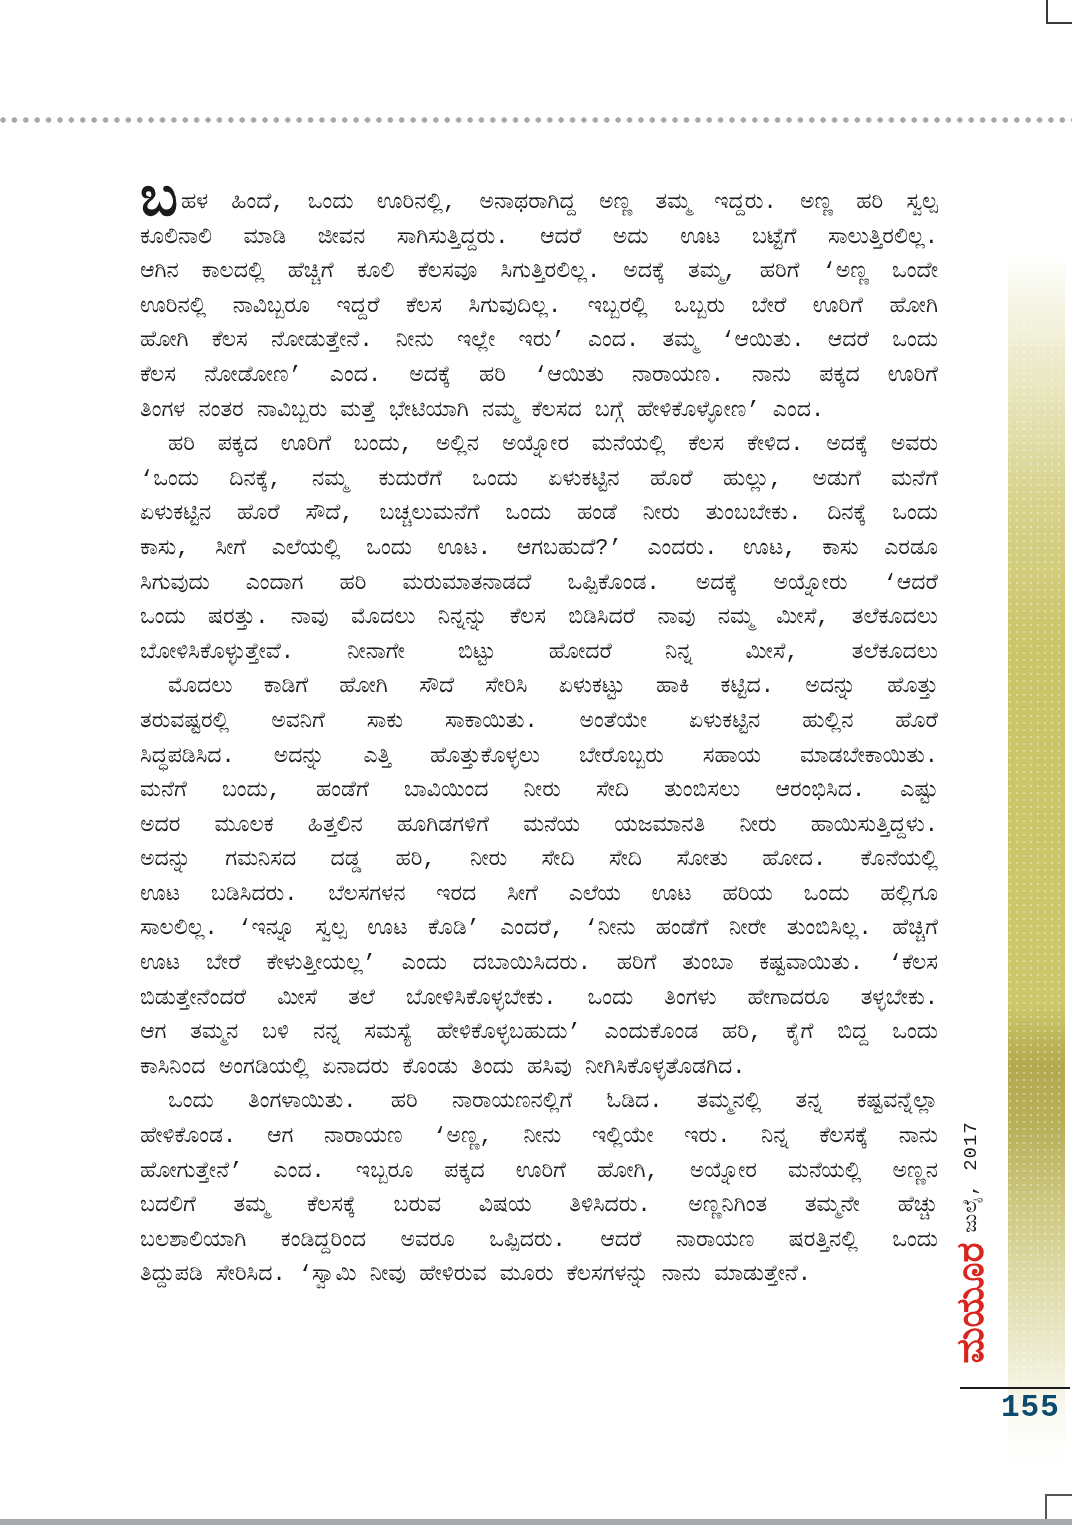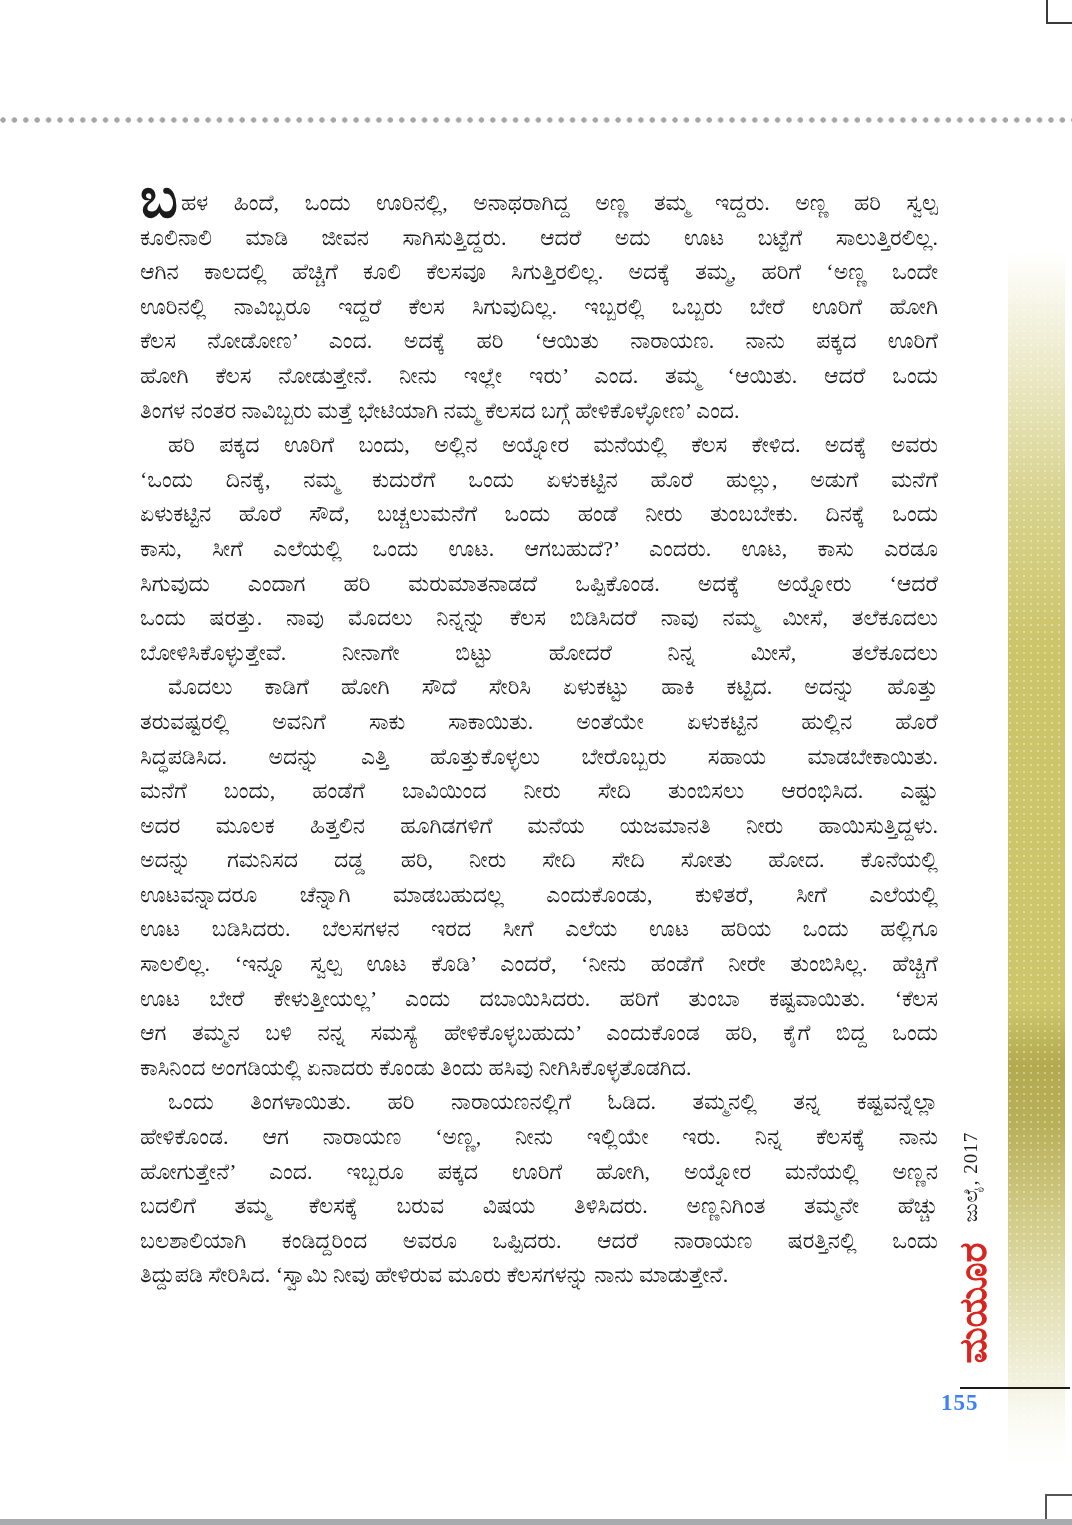--- a/index.html
+++ b/index.html
@@ -2,21 +2,21 @@
 <html><head>
 <meta charset="utf-8">
 <style>
   html, body { margin: 0; padding: 0; background: #ffffff; }
   .page {
     position: relative;
     width: 1072px;
     height: 1525px;
     background: #ffffff;
     overflow: hidden;
-    font-family: Liberation Serif, serif;
+    font-family: Liberation Mono, monospace;
   }
 
   
   .dotted-rule {
     position: absolute;
     left: 0; top: 116px;
     width: 100%; height: 8px;
     background-image: radial-gradient(circle at 3px 4px, #a6a6a6 2.4px, rgba(166,166,166,0) 3px);
     background-size: 11.4px 8px;
     background-repeat: repeat-x;
@@ -99,24 +99,24 @@
   }
 
   .pageno-rule {
     position: absolute;
     left: 960px; top: 1387px;
     width: 110px; height: 2px;
     background: #1a1a1a;
   }
   .pageno {
     position: absolute;
-    left: 941px; top: 1390px;
-    font-size: 23px;
+    left: 1001px; top: 1390px;
+    font-size: 31px;
     font-weight: bold;
-    color: #3b82f6;
+    color: #0c4a6e;
     letter-spacing: 1px;
   }
 
   
   .corner-tr {
     position: absolute;
     left: 1046px; top: 0;
     width: 26px; height: 22px;
     border-left: 2px solid #3a3a3a;
     border-bottom: 2px solid #3a3a3a;
@@ -142,40 +142,40 @@
 
 <div class="page">
 
   <div class="dotted-rule"></div>
 
   <div class="text-block">
       <div class="line"><span class="dropcap">ಬ</span>ಹಳ ಹಿಂದೆ, ಒಂದು ಊರಿನಲ್ಲಿ, ಅನಾಥರಾಗಿದ್ದ ಅಣ್ಣ ತಮ್ಮ ಇದ್ದರು. ಅಣ್ಣ ಹರಿ ಸ್ವಲ್ಪ</div>
       <div class="line">ಕೂಲಿನಾಲಿ ಮಾಡಿ ಜೀವನ ಸಾಗಿಸುತ್ತಿದ್ದರು. ಆದರೆ ಅದು ಊಟ ಬಟ್ಟೆಗೆ ಸಾಲುತ್ತಿರಲಿಲ್ಲ.</div>
       <div class="line">ಆಗಿನ ಕಾಲದಲ್ಲಿ ಹೆಚ್ಚಿಗೆ ಕೂಲಿ ಕೆಲಸವೂ ಸಿಗುತ್ತಿರಲಿಲ್ಲ. ಅದಕ್ಕೆ ತಮ್ಮ, ಹರಿಗೆ ‘ಅಣ್ಣ ಒಂದೇ</div>
       <div class="line">ಊರಿನಲ್ಲಿ ನಾವಿಬ್ಬರೂ ಇದ್ದರೆ ಕೆಲಸ ಸಿಗುವುದಿಲ್ಲ. ಇಬ್ಬರಲ್ಲಿ ಒಬ್ಬರು ಬೇರೆ ಊರಿಗೆ ಹೋಗಿ</div>
+      <div class="line">ಹೋಗಿ ಕೆಲಸ ನೋಡುತ್ತೇನೆ. ನೀನು ಇಲ್ಲೇ ಇರು’ ಎಂದ. ತಮ್ಮ ‘ಆಯಿತು. ಆದರೆ ಒಂದು</div>
       <div class="line">ಕೆಲಸ ನೋಡೋಣ’ ಎಂದ. ಅದಕ್ಕೆ ಹರಿ ‘ಆಯಿತು ನಾರಾಯಣ. ನಾನು ಪಕ್ಕದ ಊರಿಗೆ</div>
-      <div class="line">ಹೋಗಿ ಕೆಲಸ ನೋಡುತ್ತೇನೆ. ನೀನು ಇಲ್ಲೇ ಇರು’ ಎಂದ. ತಮ್ಮ ‘ಆಯಿತು. ಆದರೆ ಒಂದು</div>
       <div class="line last">ತಿಂಗಳ ನಂತರ ನಾವಿಬ್ಬರು ಮತ್ತೆ ಭೇಟಿಯಾಗಿ ನಮ್ಮ ಕೆಲಸದ ಬಗ್ಗೆ ಹೇಳಿಕೊಳ್ಳೋಣ’ ಎಂದ.</div>
       <div class="line indent">ಹರಿ ಪಕ್ಕದ ಊರಿಗೆ ಬಂದು, ಅಲ್ಲಿನ ಅಯ್ನೋರ ಮನೆಯಲ್ಲಿ ಕೆಲಸ ಕೇಳಿದ. ಅದಕ್ಕೆ ಅವರು</div>
       <div class="line">‘ಒಂದು ದಿನಕ್ಕೆ, ನಮ್ಮ ಕುದುರೆಗೆ ಒಂದು ಏಳುಕಟ್ಟಿನ ಹೊರೆ ಹುಲ್ಲು, ಅಡುಗೆ ಮನೆಗೆ</div>
       <div class="line">ಏಳುಕಟ್ಟಿನ ಹೊರೆ ಸೌದೆ, ಬಚ್ಚಲುಮನೆಗೆ ಒಂದು ಹಂಡೆ ನೀರು ತುಂಬಬೇಕು. ದಿನಕ್ಕೆ ಒಂದು</div>
       <div class="line">ಕಾಸು, ಸೀಗೆ ಎಲೆಯಲ್ಲಿ ಒಂದು ಊಟ. ಆಗಬಹುದೆ?’ ಎಂದರು. ಊಟ, ಕಾಸು ಎರಡೂ</div>
       <div class="line">ಸಿಗುವುದು ಎಂದಾಗ ಹರಿ ಮರುಮಾತನಾಡದೆ ಒಪ್ಪಿಕೊಂಡ. ಅದಕ್ಕೆ ಅಯ್ನೋರು ‘ಆದರೆ</div>
       <div class="line">ಒಂದು ಷರತ್ತು. ನಾವು ಮೊದಲು ನಿನ್ನನ್ನು ಕೆಲಸ ಬಿಡಿಸಿದರೆ ನಾವು ನಮ್ಮ ಮೀಸೆ, ತಲೆಕೂದಲು</div>
       <div class="line">ಬೋಳಿಸಿಕೊಳ್ಳುತ್ತೇವೆ. ನೀನಾಗೇ ಬಿಟ್ಟು ಹೋದರೆ ನಿನ್ನ ಮೀಸೆ, ತಲೆಕೂದಲು</div>
       <div class="line indent">ಮೊದಲು ಕಾಡಿಗೆ ಹೋಗಿ ಸೌದೆ ಸೇರಿಸಿ ಏಳುಕಟ್ಟು ಹಾಕಿ ಕಟ್ಟಿದ. ಅದನ್ನು ಹೊತ್ತು</div>
       <div class="line">ತರುವಷ್ಟರಲ್ಲಿ ಅವನಿಗೆ ಸಾಕು ಸಾಕಾಯಿತು. ಅಂತೆಯೇ ಏಳುಕಟ್ಟಿನ ಹುಲ್ಲಿನ ಹೊರೆ</div>
       <div class="line">ಸಿದ್ಧಪಡಿಸಿದ. ಅದನ್ನು ಎತ್ತಿ ಹೊತ್ತುಕೊಳ್ಳಲು ಬೇರೊಬ್ಬರು ಸಹಾಯ ಮಾಡಬೇಕಾಯಿತು.</div>
       <div class="line">ಮನೆಗೆ ಬಂದು, ಹಂಡೆಗೆ ಬಾವಿಯಿಂದ ನೀರು ಸೇದಿ ತುಂಬಿಸಲು ಆರಂಭಿಸಿದ. ಎಷ್ಟು</div>
       <div class="line">ಅದರ ಮೂಲಕ ಹಿತ್ತಲಿನ ಹೂಗಿಡಗಳಿಗೆ ಮನೆಯ ಯಜಮಾನತಿ ನೀರು ಹಾಯಿಸುತ್ತಿದ್ದಳು.</div>
       <div class="line">ಅದನ್ನು ಗಮನಿಸದ ದಡ್ಡ ಹರಿ, ನೀರು ಸೇದಿ ಸೇದಿ ಸೋತು ಹೋದ. ಕೊನೆಯಲ್ಲಿ</div>
-      <div class="line">ಊಟವನ್ನಾದರೂ ಚೆನ್ನಾಗಿ ಮಾಡಬಹುದಲ್ಲ ಎಂದುಕೊಂಡು, ಕುಳಿತರೆ, ಸೀಗೆ ಎಲೆಯಲ್ಲಿ</div>
       <div class="line">ಊಟ ಬಡಿಸಿದರು. ಬೆಲಸಗಳನ ಇರದ ಸೀಗೆ ಎಲೆಯ ಊಟ ಹರಿಯ ಒಂದು ಹಲ್ಲಿಗೂ</div>
       <div class="line">ಸಾಲಲಿಲ್ಲ. ‘ಇನ್ನೂ ಸ್ವಲ್ಪ ಊಟ ಕೊಡಿ’ ಎಂದರೆ, ‘ನೀನು ಹಂಡೆಗೆ ನೀರೇ ತುಂಬಿಸಿಲ್ಲ. ಹೆಚ್ಚಿಗೆ</div>
       <div class="line">ಊಟ ಬೇರೆ ಕೇಳುತ್ತೀಯಲ್ಲ’ ಎಂದು ದಬಾಯಿಸಿದರು. ಹರಿಗೆ ತುಂಬಾ ಕಷ್ಟವಾಯಿತು. ‘ಕೆಲಸ</div>
+      <div class="line">ಬಿಡುತ್ತೇನೆಂದರೆ ಮೀಸೆ ತಲೆ ಬೋಳಿಸಿಕೊಳ್ಳಬೇಕು. ಒಂದು ತಿಂಗಳು ಹೇಗಾದರೂ ತಳ್ಳಬೇಕು.</div>
       <div class="line">ಆಗ ತಮ್ಮನ ಬಳಿ ನನ್ನ ಸಮಸ್ಯೆ ಹೇಳಿಕೊಳ್ಳಬಹುದು’ ಎಂದುಕೊಂಡ ಹರಿ, ಕೈಗೆ ಬಿದ್ದ ಒಂದು</div>
       <div class="line last">ಕಾಸಿನಿಂದ ಅಂಗಡಿಯಲ್ಲಿ ಏನಾದರು ಕೊಂಡು ತಿಂದು ಹಸಿವು ನೀಗಿಸಿಕೊಳ್ಳತೊಡಗಿದ.</div>
       <div class="line indent">ಒಂದು ತಿಂಗಳಾಯಿತು. ಹರಿ ನಾರಾಯಣನಲ್ಲಿಗೆ ಓಡಿದ. ತಮ್ಮನಲ್ಲಿ ತನ್ನ ಕಷ್ಟವನ್ನೆಲ್ಲಾ</div>
       <div class="line">ಹೇಳಿಕೊಂಡ. ಆಗ ನಾರಾಯಣ ‘ಅಣ್ಣ, ನೀನು ಇಲ್ಲಿಯೇ ಇರು. ನಿನ್ನ ಕೆಲಸಕ್ಕೆ ನಾನು</div>
       <div class="line">ಹೋಗುತ್ತೇನೆ’ ಎಂದ. ಇಬ್ಬರೂ ಪಕ್ಕದ ಊರಿಗೆ ಹೋಗಿ, ಅಯ್ನೋರ ಮನೆಯಲ್ಲಿ ಅಣ್ಣನ</div>
       <div class="line">ಬದಲಿಗೆ ತಮ್ಮ ಕೆಲಸಕ್ಕೆ ಬರುವ ವಿಷಯ ತಿಳಿಸಿದರು. ಅಣ್ಣನಿಗಿಂತ ತಮ್ಮನೇ ಹೆಚ್ಚು</div>
       <div class="line">ಬಲಶಾಲಿಯಾಗಿ ಕಂಡಿದ್ದರಿಂದ ಅವರೂ ಒಪ್ಪಿದರು. ಆದರೆ ನಾರಾಯಣ ಷರತ್ತಿನಲ್ಲಿ ಒಂದು</div>
       <div class="line last">ತಿದ್ದುಪಡಿ ಸೇರಿಸಿದ. ‘ಸ್ವಾಮಿ ನೀವು ಹೇಳಿರುವ ಮೂರು ಕೆಲಸಗಳನ್ನು ನಾನು ಮಾಡುತ್ತೇನೆ.</div>
     </div>
 

